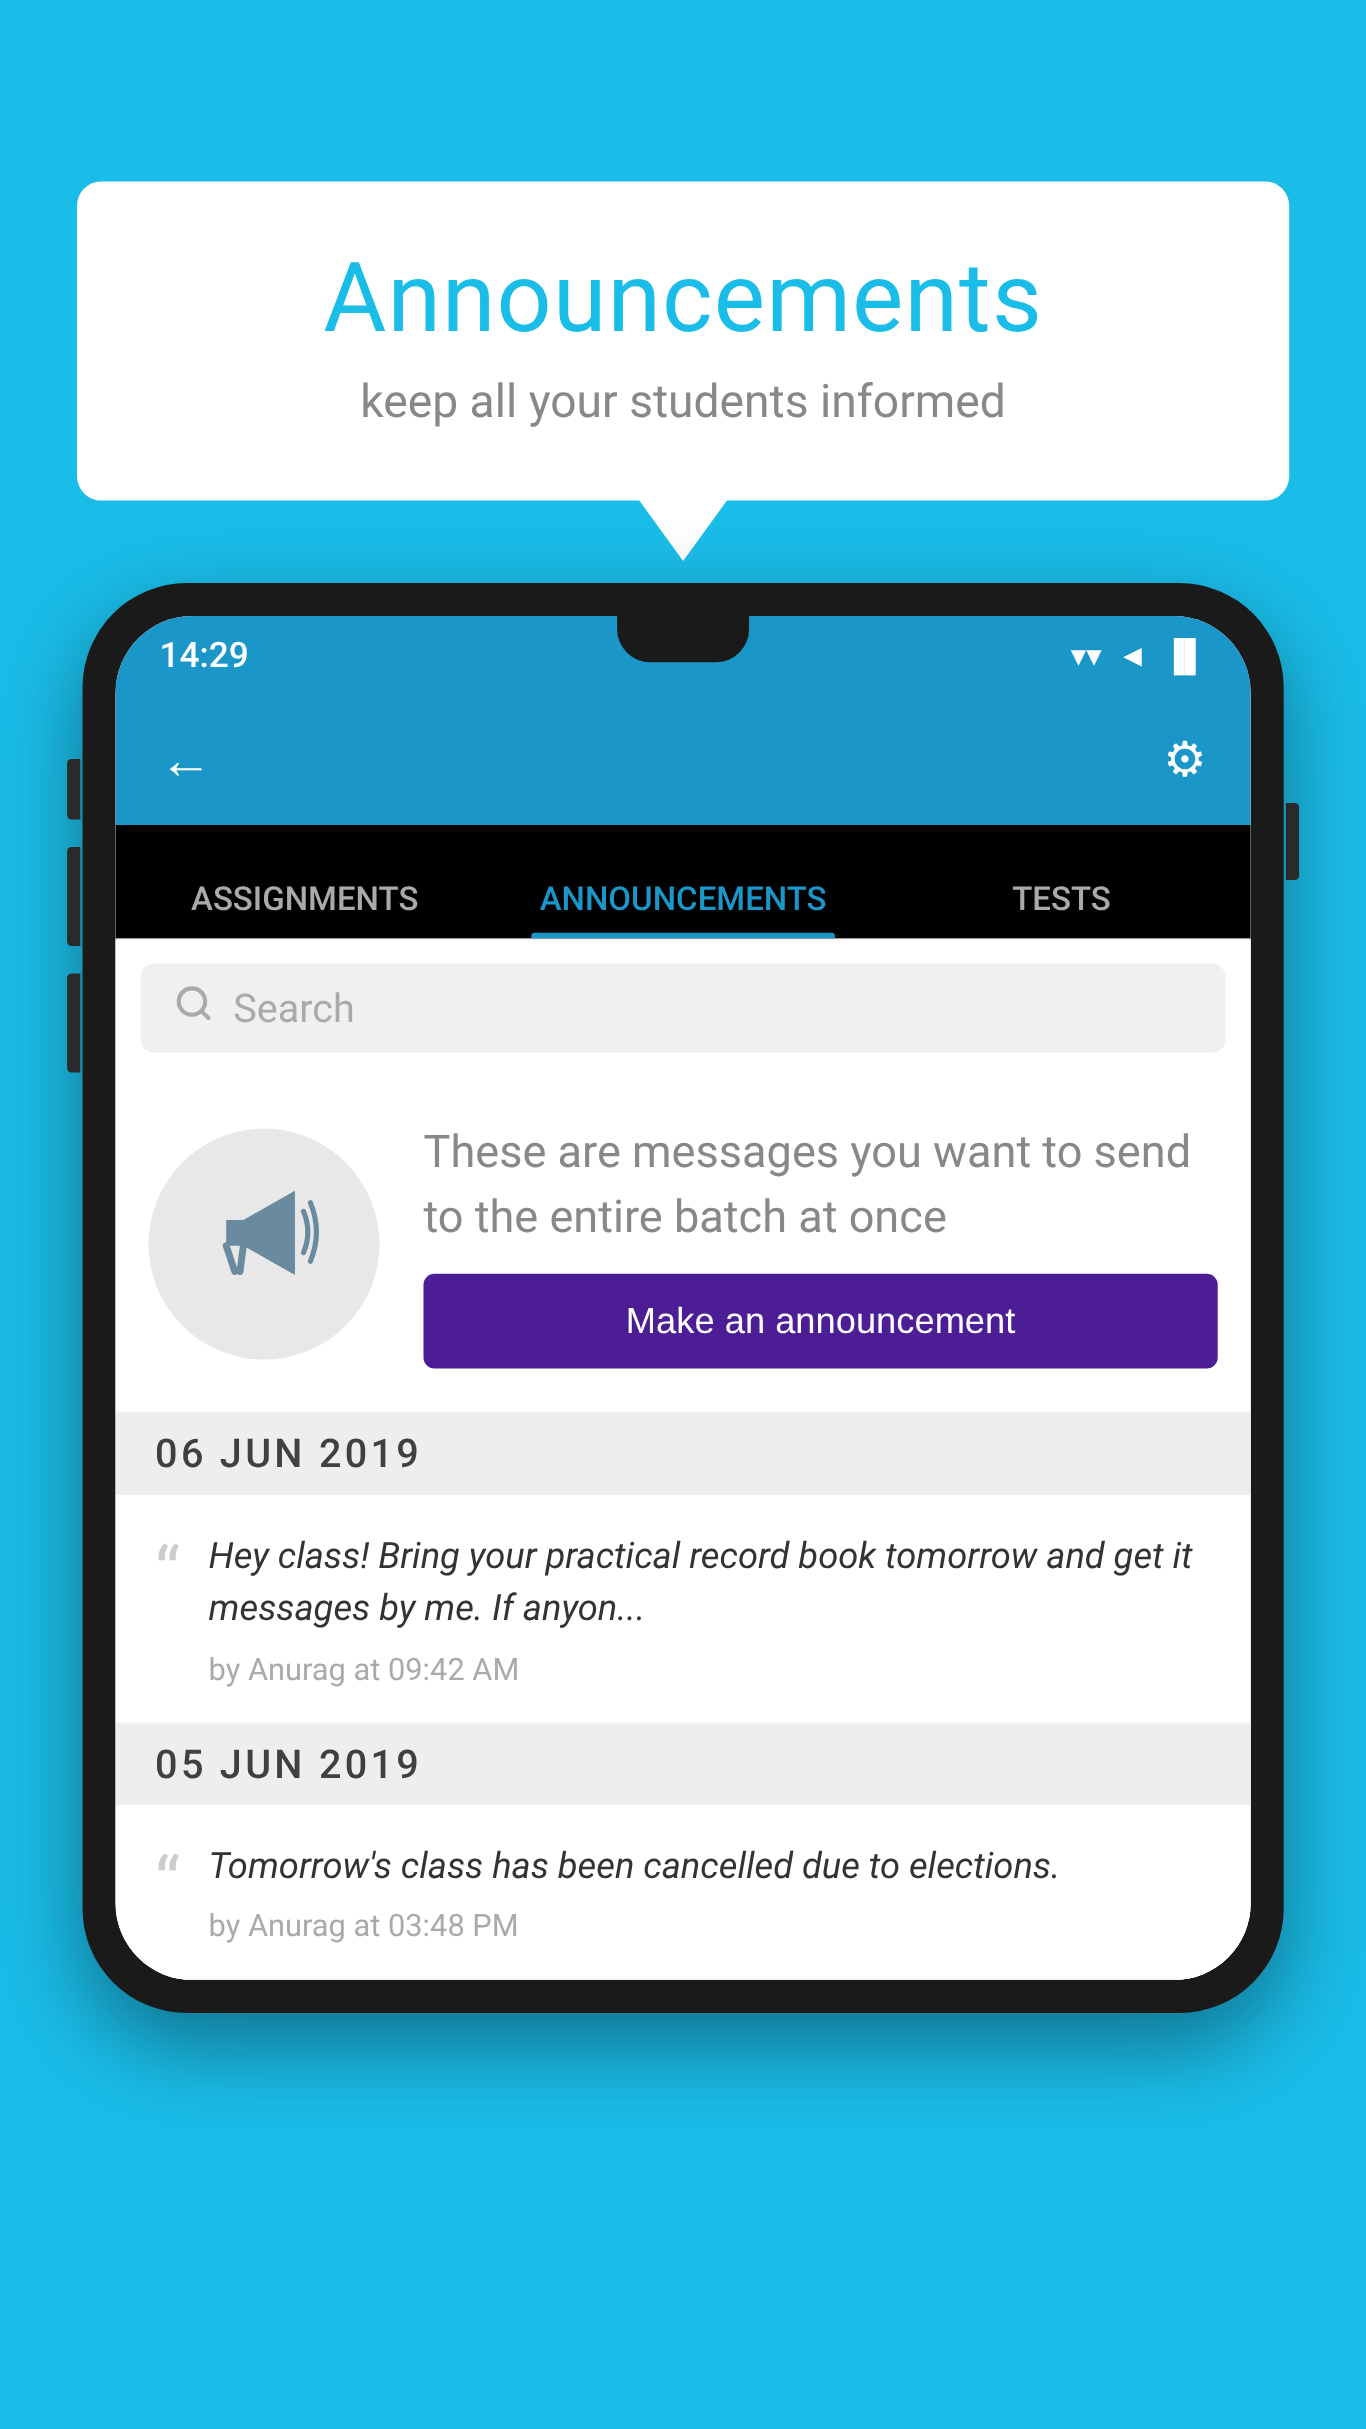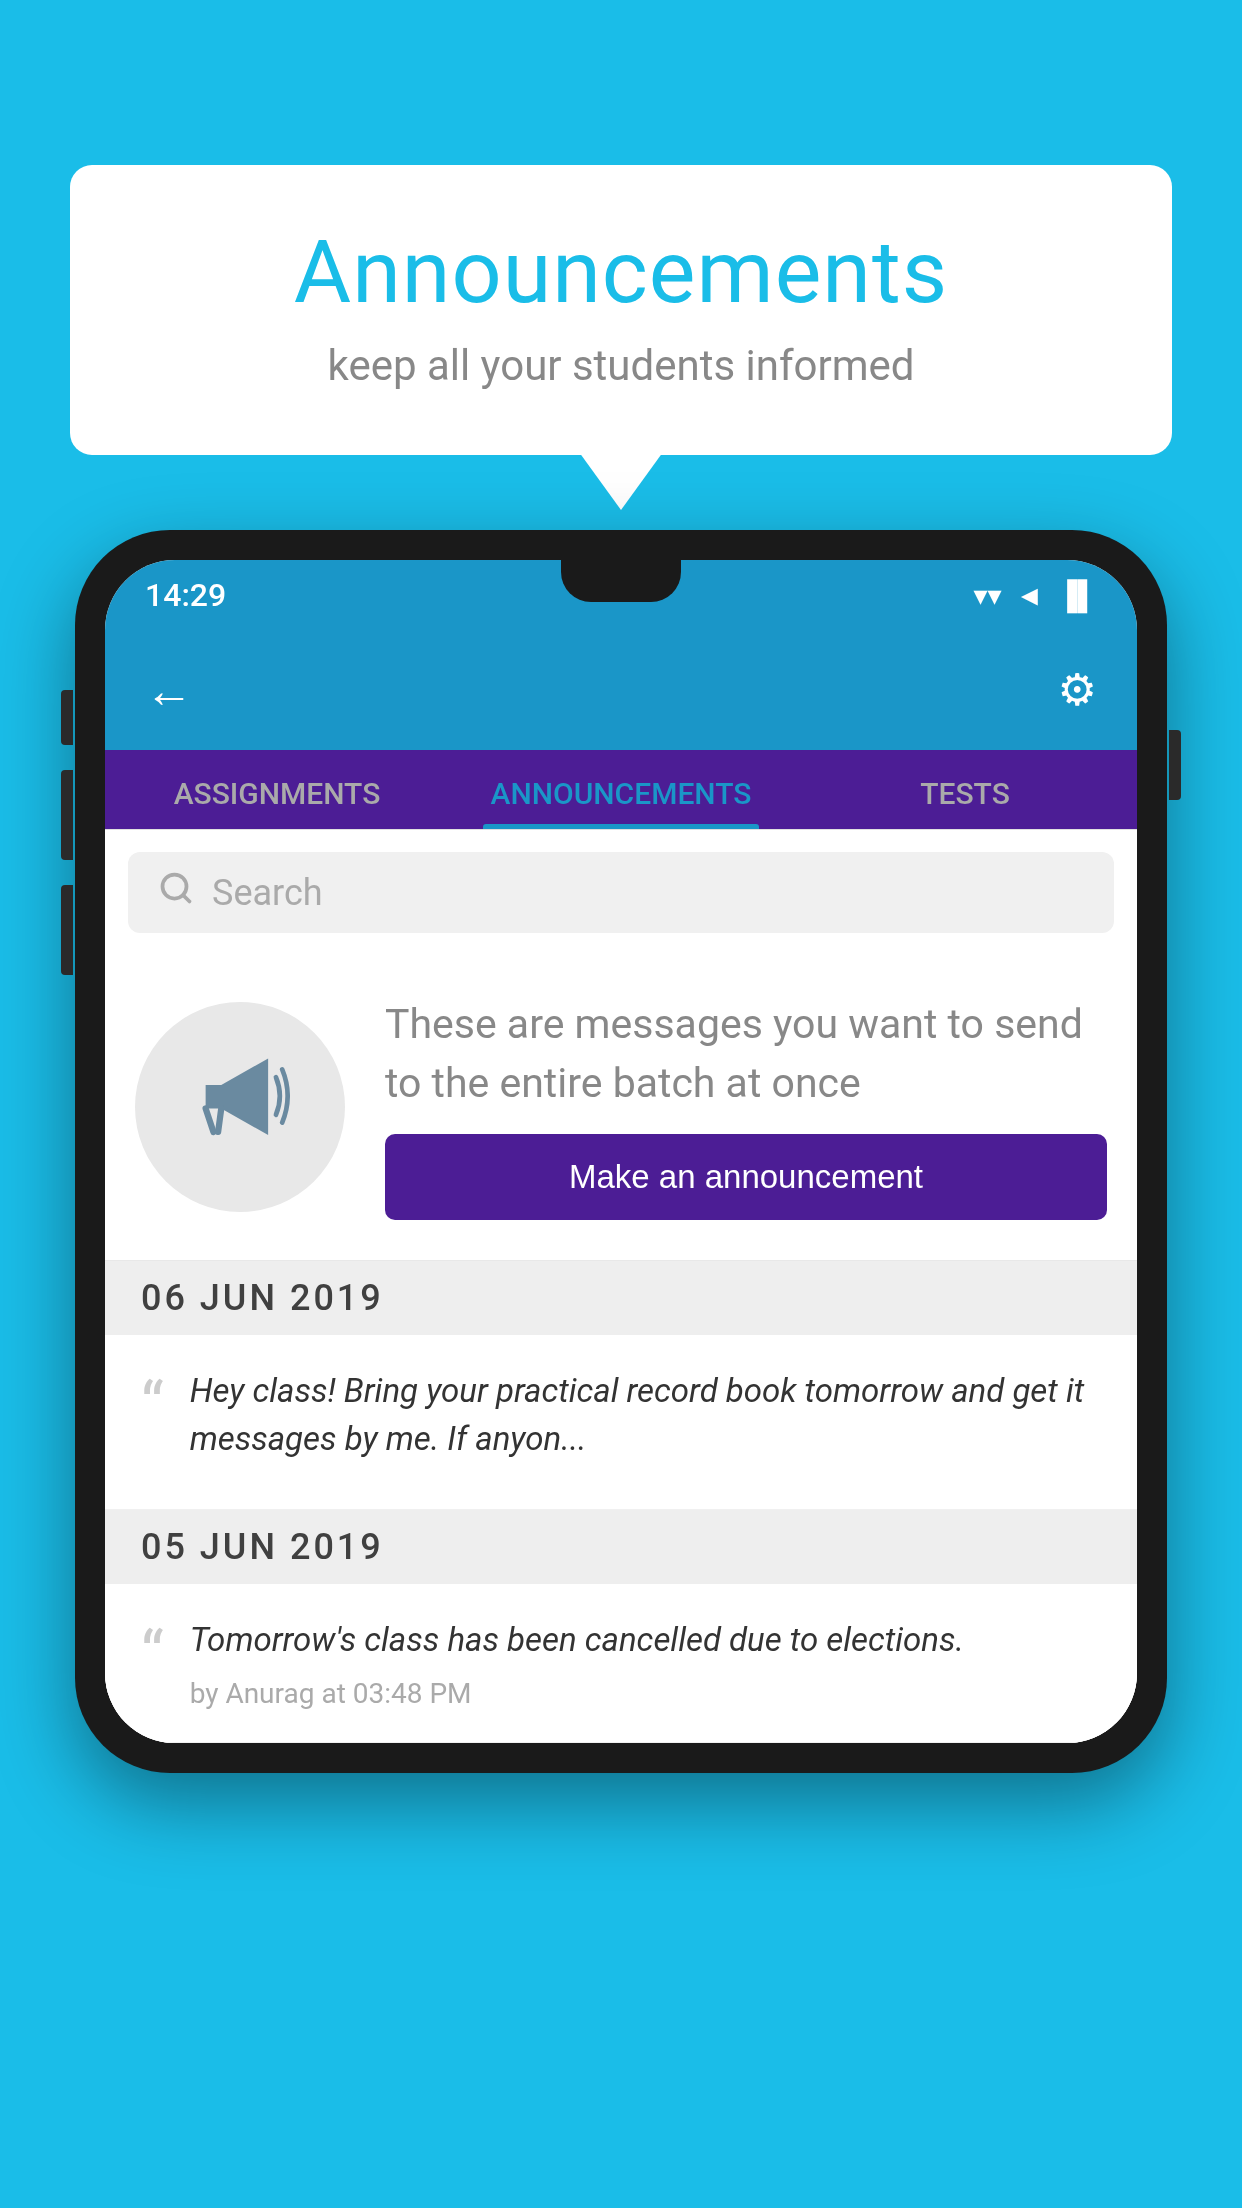--- a/index.html
+++ b/index.html
@@ -152,24 +152,24 @@
     }
 
     .app-bar-settings {
       color: white;
       font-size: 44px;
       cursor: pointer;
     }
 
     
     .tabs-bar {
-      background: #4c1d95;
+      background: #000000;
       display: flex;
       align-items: flex-end;
-      height: 80px;
+      height: 104px;
       border-bottom: 1px solid #e0e0e0;
     }
 
     .tab-item {
       flex: 1;
       text-align: center;
       padding-bottom: 18px;
       font-size: 30px;
       font-weight: 500;
       color: #aaa;
@@ -429,20 +429,21 @@
             <button class="make-announcement-btn">Make an announcement</button>
           </div>
         </div>
 
         <div class="date-separator">06  JUN  2019</div>
 
         <div class="announcement-item">
           <span class="quote-icon">“</span>
           <div class="announcement-text-group">
             <div class="announcement-text">Hey class! Bring your practical record book tomorrow and get it messages by me. If anyon...</div>
+            <div class="announcement-meta">by Anurag at 09:42 AM</div>
           </div>
         </div>
 
         <div class="date-separator">05  JUN  2019</div>
 
         <div class="announcement-item">
           <span class="quote-icon">“</span>
           <div class="announcement-text-group">
             <div class="announcement-text">Tomorrow's class has been cancelled due to elections.</div>
             <div class="announcement-meta">by Anurag at 03:48 PM</div>

